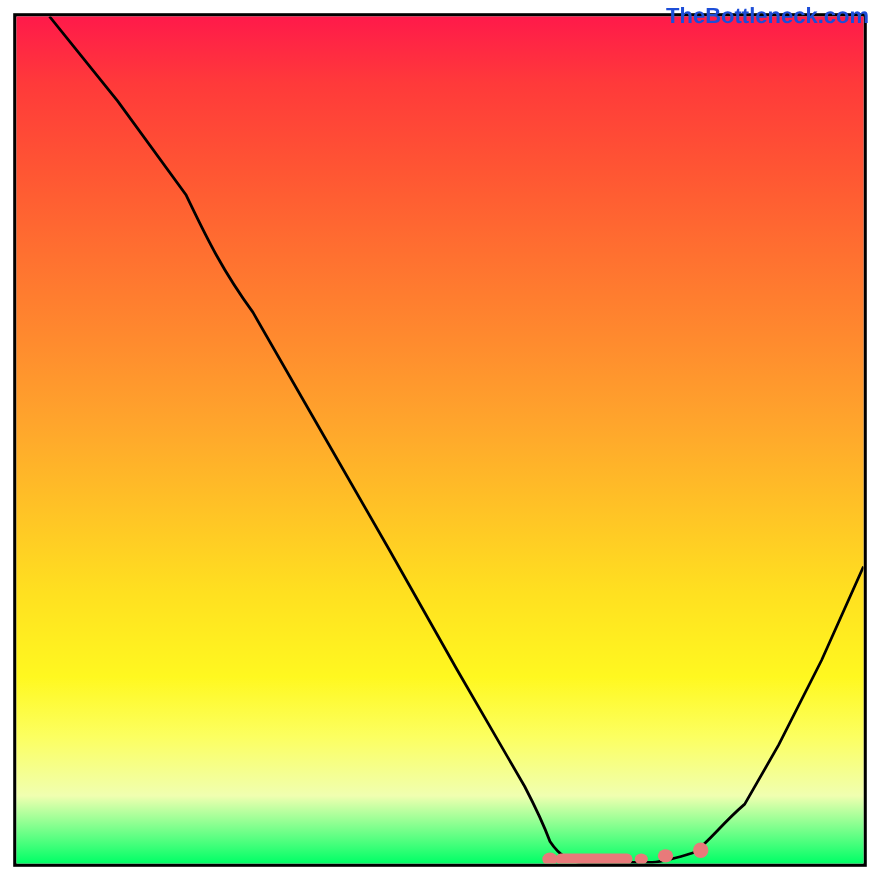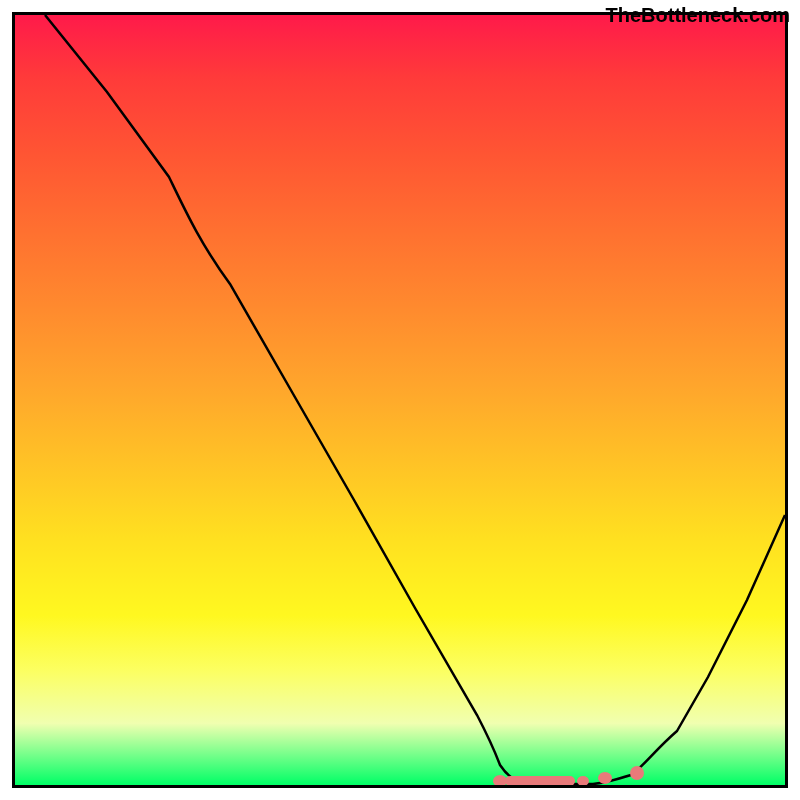--- a/index.html
+++ b/index.html
@@ -10,21 +10,21 @@
     background: #ffffff;
     font-family: Arial, sans-serif;
     position: relative;
   }
   .watermark {
     position: absolute;
     top: 4px;
     right: 10px;
     font-size: 20px;
     font-weight: bold;
-    color: #000000;
+    color: #1d4ed8;
     z-index: 10;
   }
   .chart-container {
     position: absolute;
     left: 12px;
     top: 12px;
     width: 776px;
     height: 776px;
     border: 3px solid #000000;
     box-sizing: border-box;

